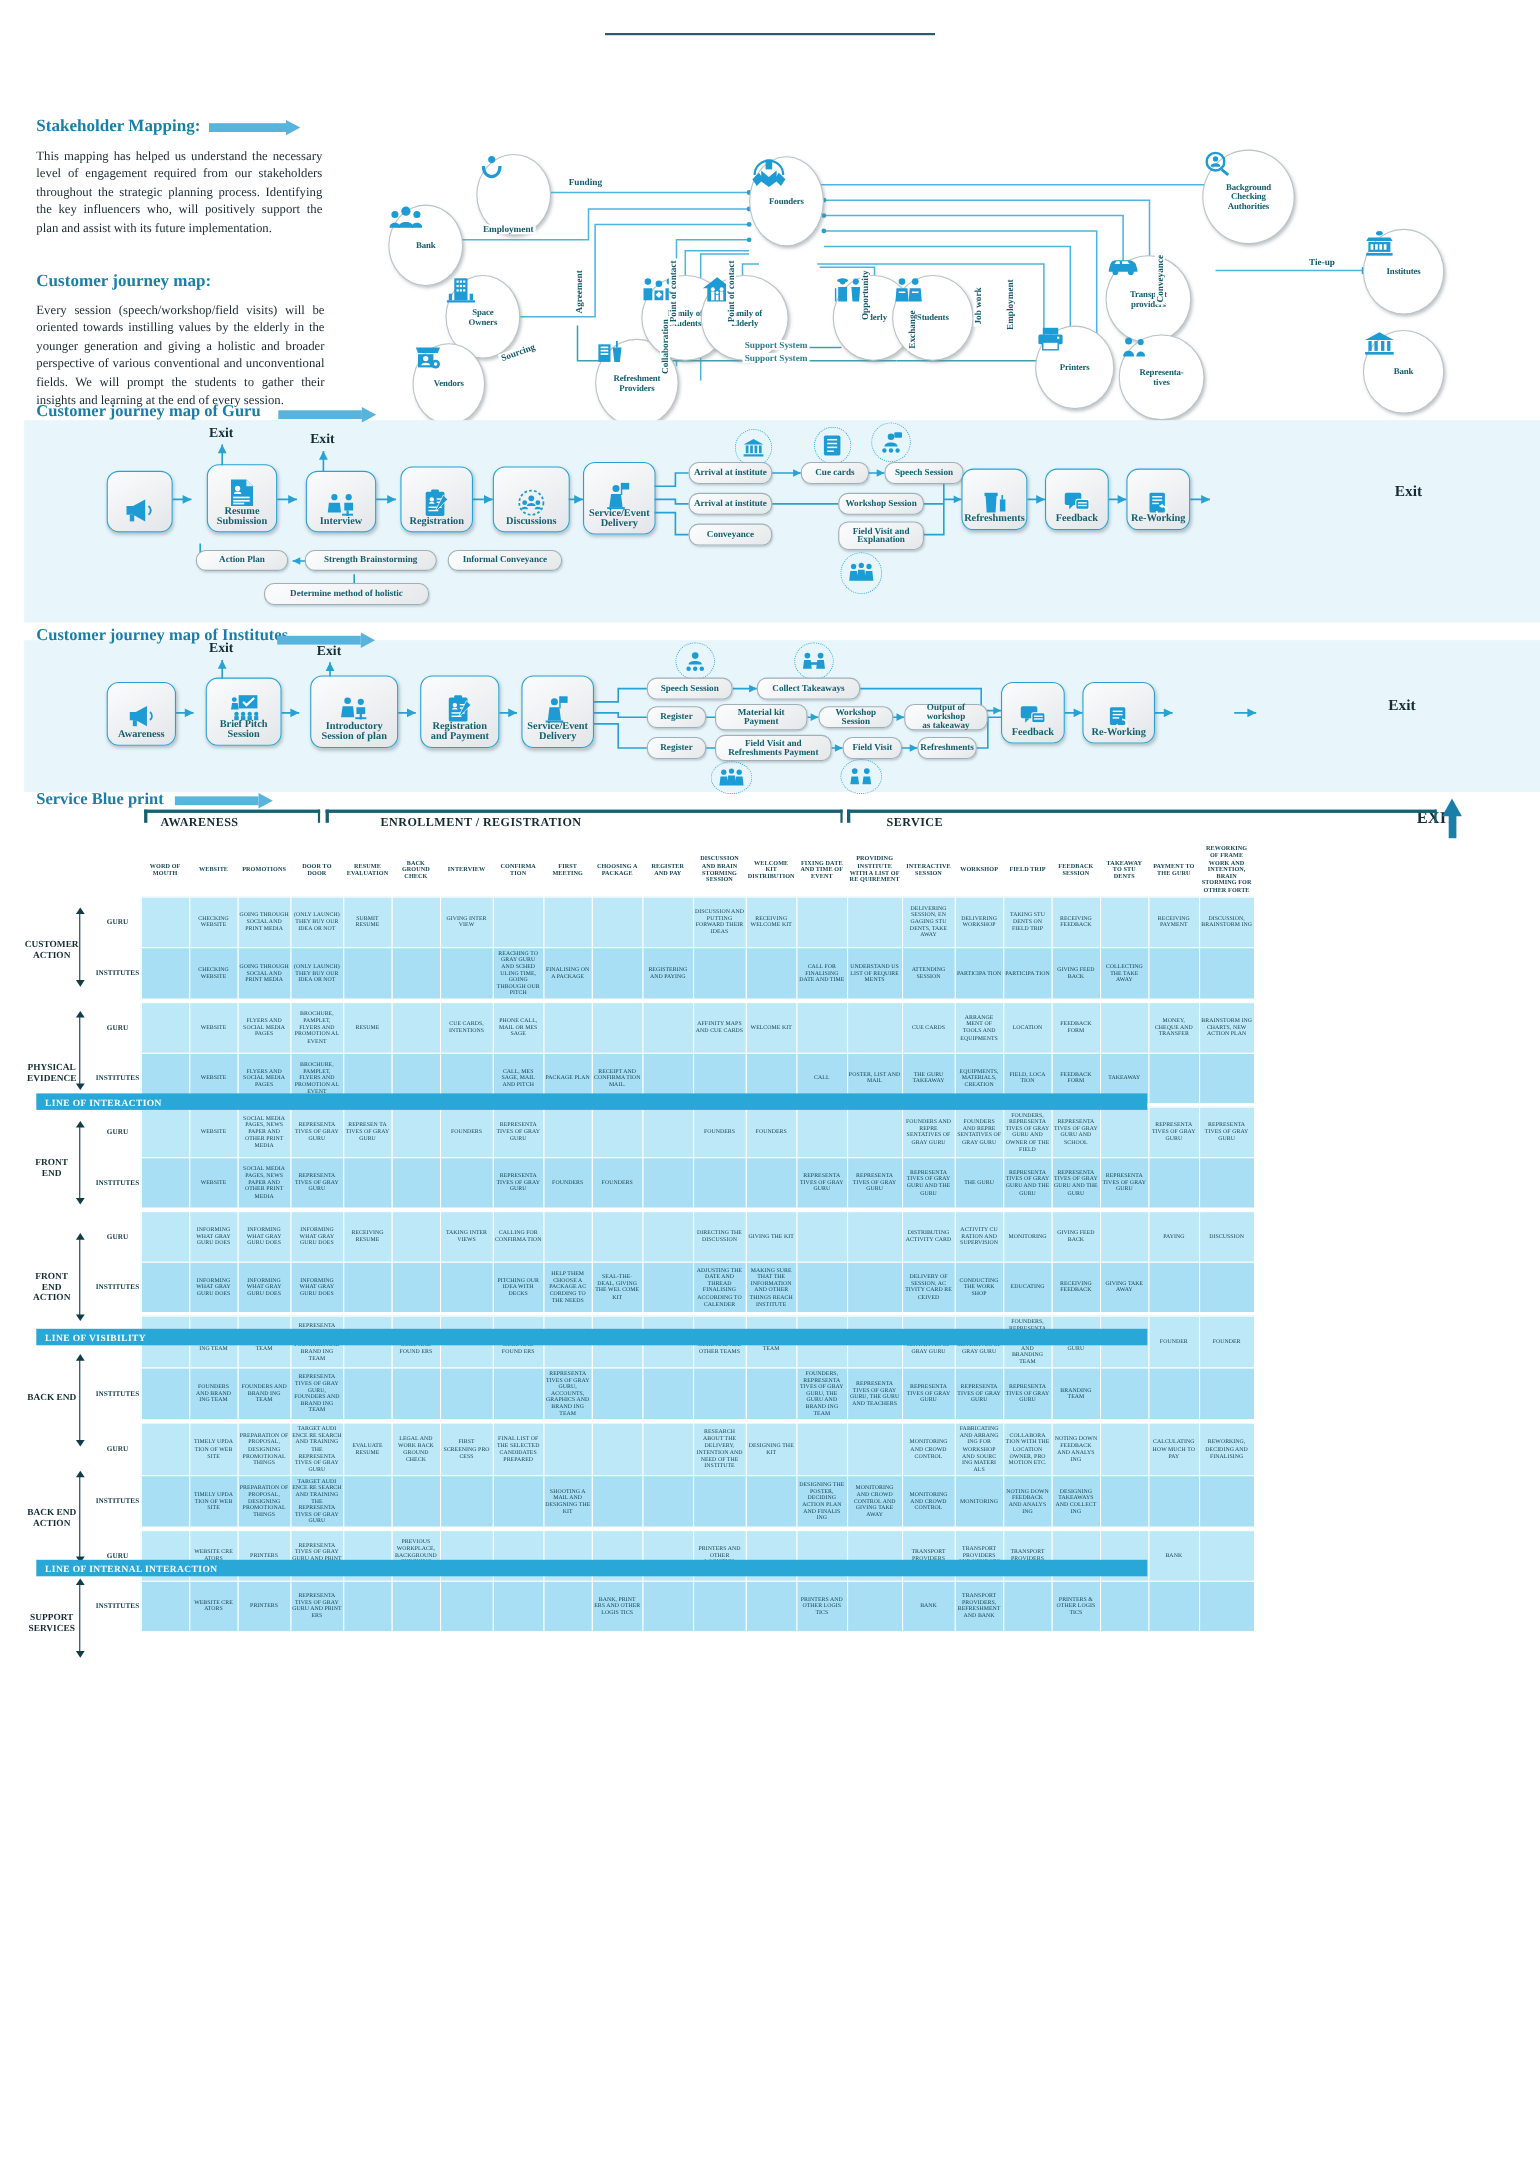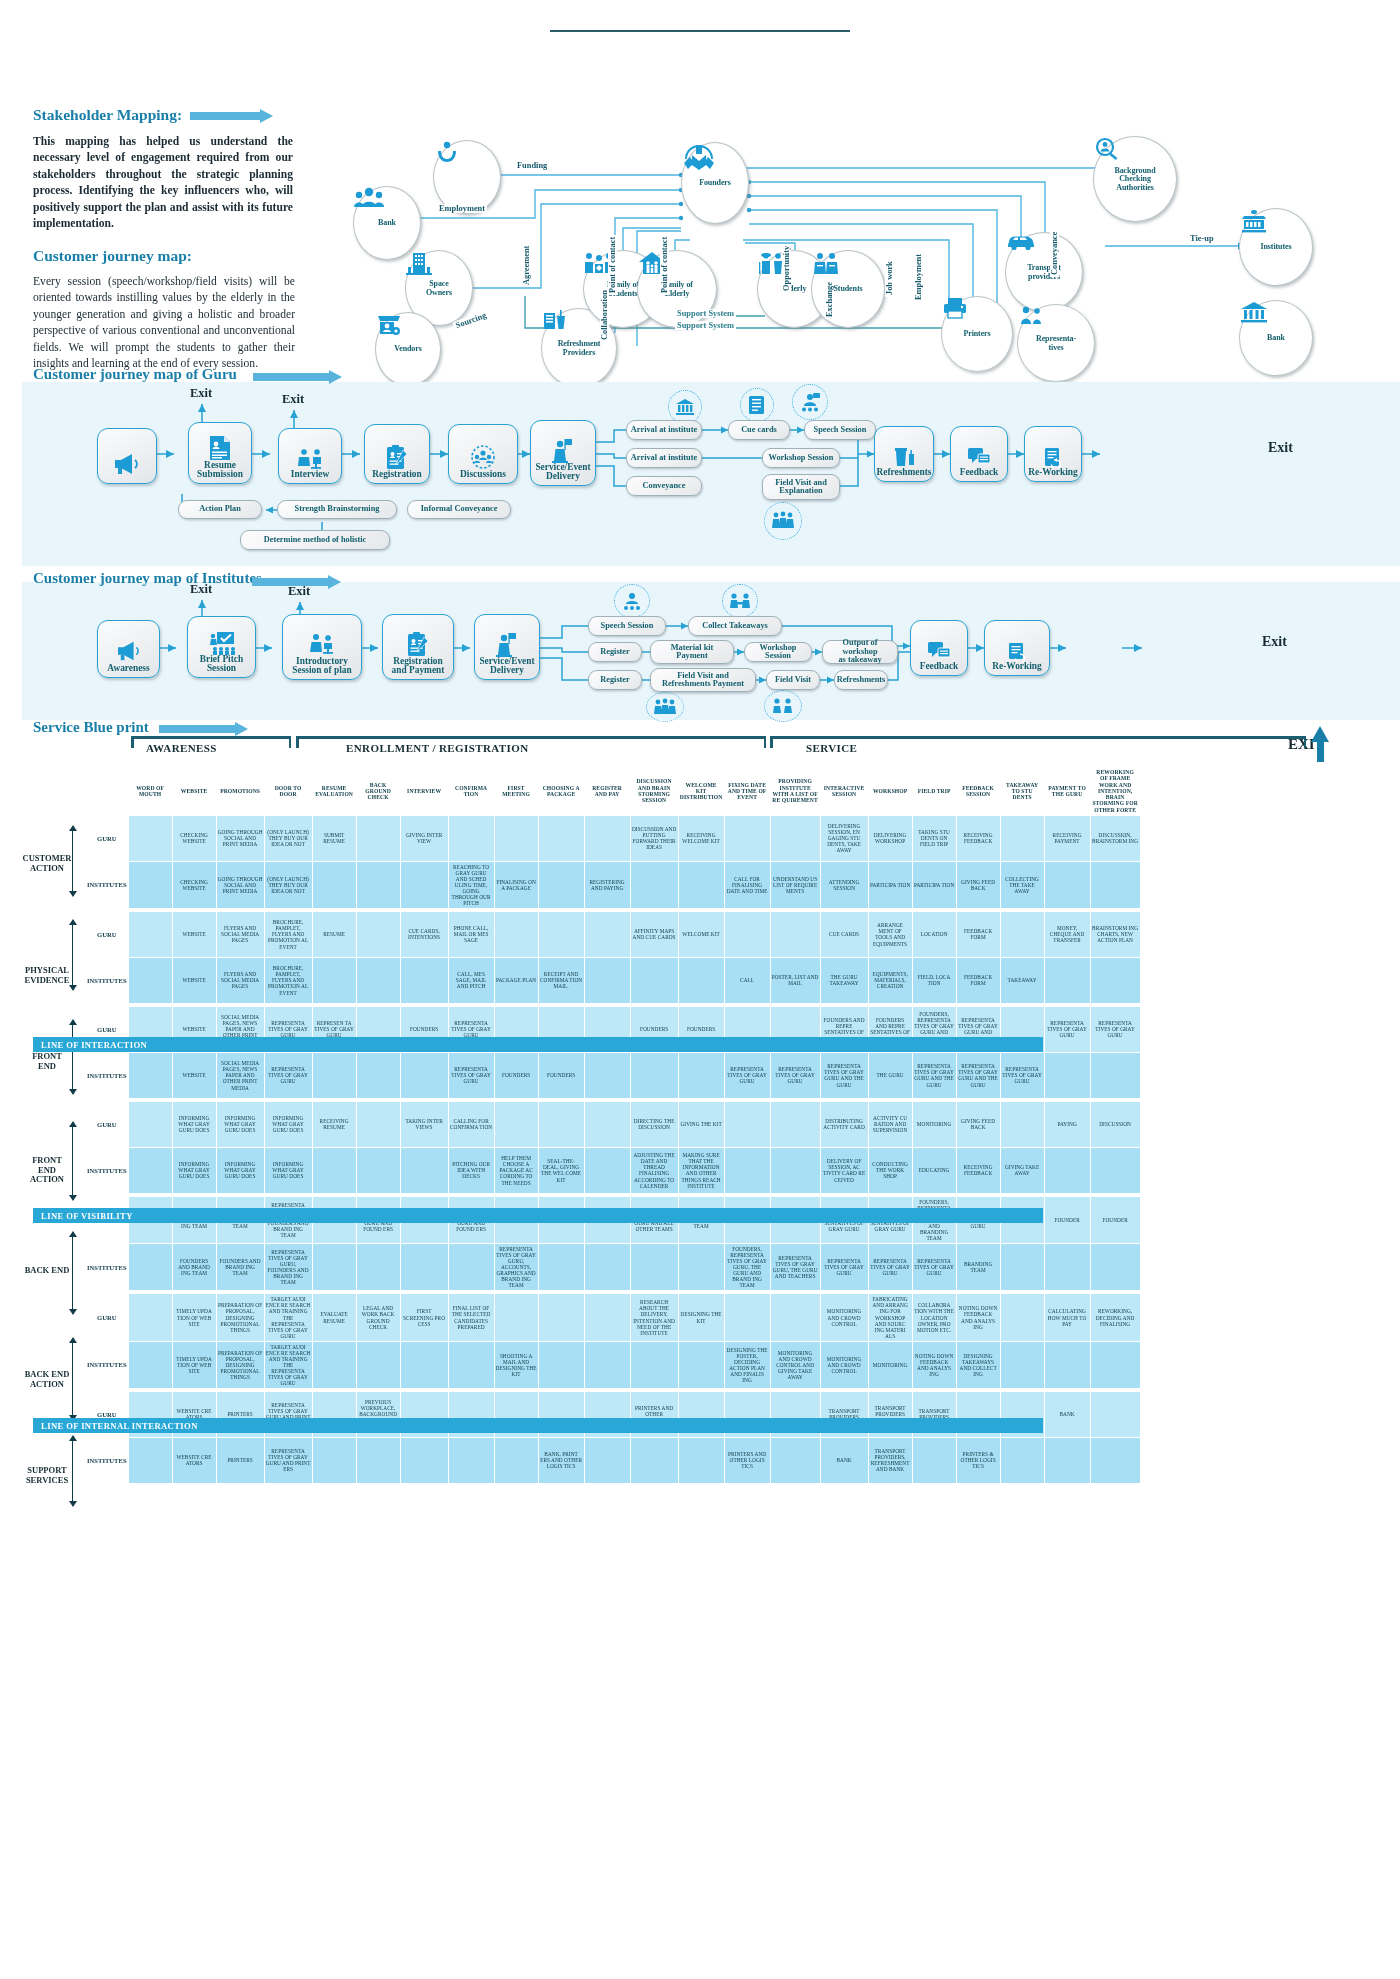--- a/index.html
+++ b/index.html
@@ -22,21 +22,21 @@
   .arrow-bar .shaft { position:absolute; left:0; top:3px; height:8px; background:#59b4dd; }
   .arrow-bar .head {
     position:absolute; top:0; width:0; height:0;
     border-top:7px solid transparent; border-bottom:7px solid transparent;
     border-left:13px solid #59b4dd;
   }
   .body-text {
     font-size:11.6px; line-height:1.42; color:#1b2b33; text-align:justify;
   }
   #stakeholder-block { position:absolute; left:33px; top:106px; width:260px; }
-  #stakeholder-block .body-text { margin-top:10px;font-weight:bold; }
+  #stakeholder-block .body-text { margin-top:10px; }
   #journey-block { position:absolute; left:33px; top:247px; width:262px; }
   #journey-block .body-text { margin-top:9px; }
 
   
   #stakeholder-map { position:absolute; left:345px; top:128px; width:1045px; height:240px; }
   #stakeholder-map svg { position:absolute; left:0; top:0; }
   .node {
     position:absolute; border-radius:50%;
     background:#fff; border:1.4px solid #b9c3c7;
     box-shadow:1.5px 2px 3px rgba(120,130,135,.45);
@@ -1307,21 +1307,21 @@
           <td class="datacell alt" style="height: 46px;">TRANSPORT PROVIDERS, REFRESHMENT AND BANK</td>
           <td class="datacell alt" style="height: 46px;"></td>
           <td class="datacell alt" style="height: 46px;">PRINTERS &amp; OTHER LOGIS TICS</td>
           <td class="datacell alt" style="height: 46px;"></td>
           <td class="datacell alt" style="height: 46px;"></td>
           <td class="datacell alt" style="height: 46px;"></td>
         </tr>
       </tbody>
   </table>
 
-  <div class="line-band" style="left:33px;top:276px;width:1010px;margin-top:43px;">
+  <div class="line-band" style="left:33px;top:276px;width:1010px;">
     <span>LINE OF INTERACTION</span>
   </div>
   <div class="line-band" style="left:33px;top:490px;width:1010px;">
     <span>LINE OF VISIBILITY</span>
   </div>
   <div class="line-band" style="left:33px;top:700px;width:1010px;">
     <span>LINE OF INTERNAL INTERACTION</span>
   </div>
 </div>
 

